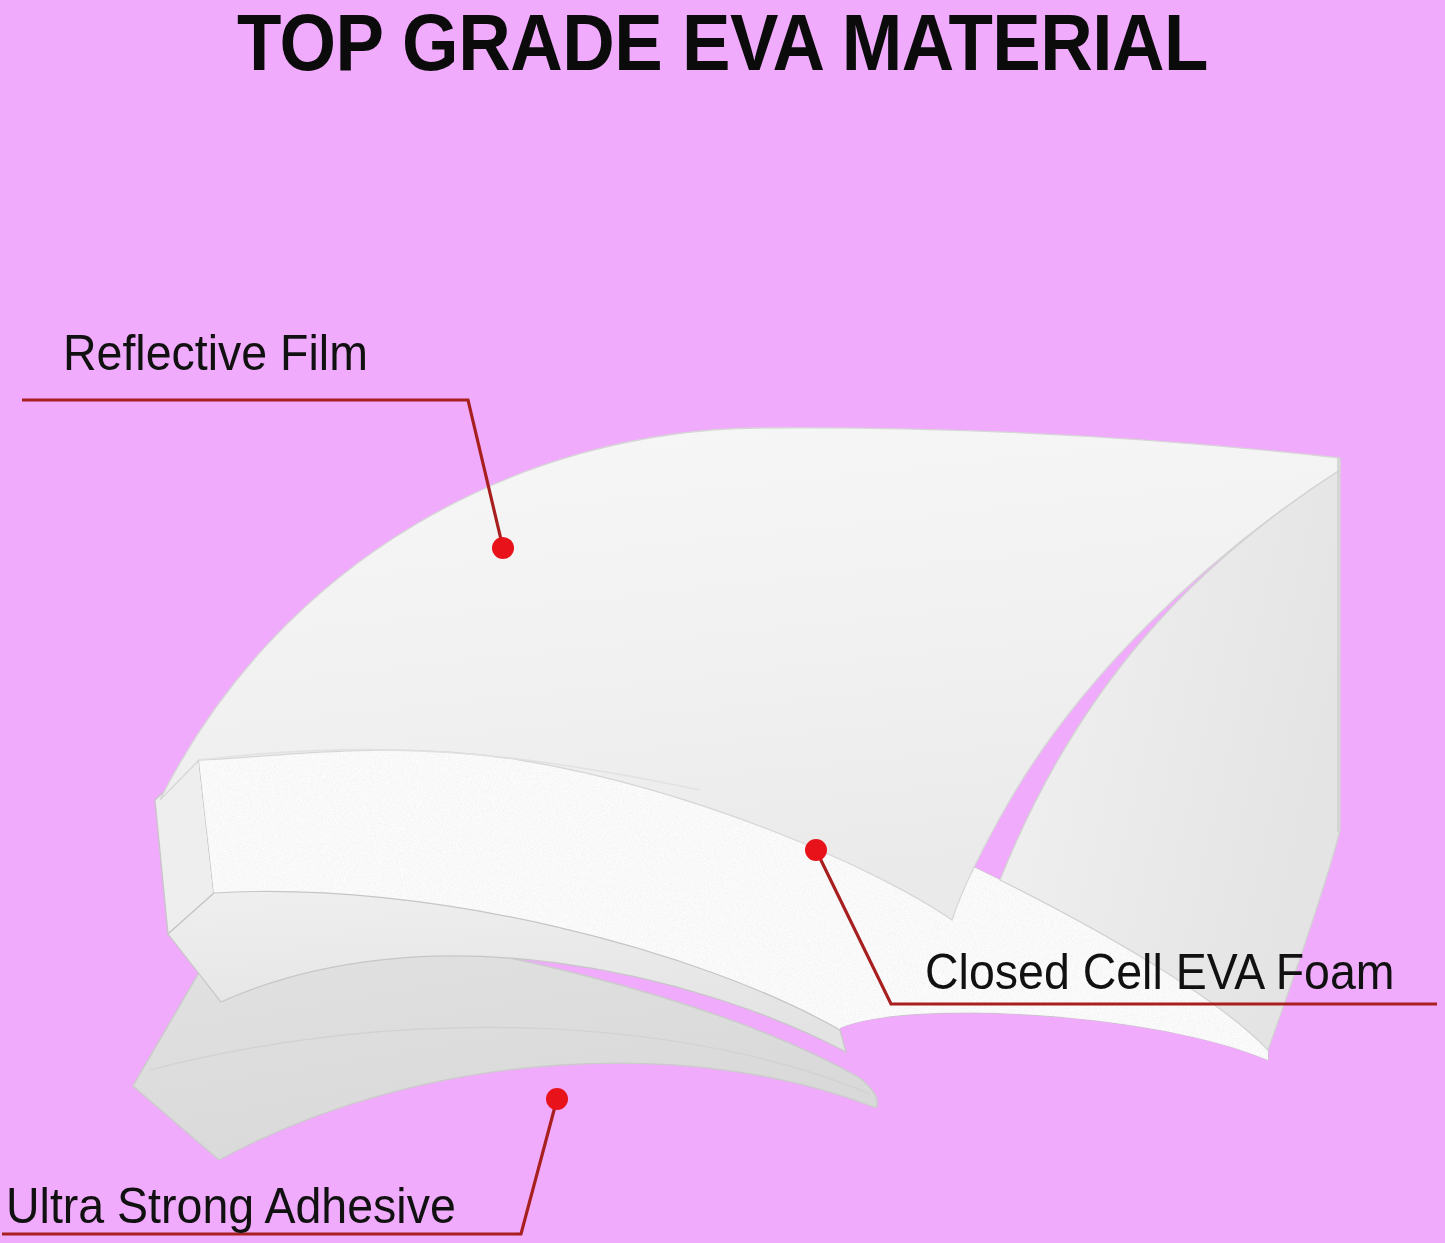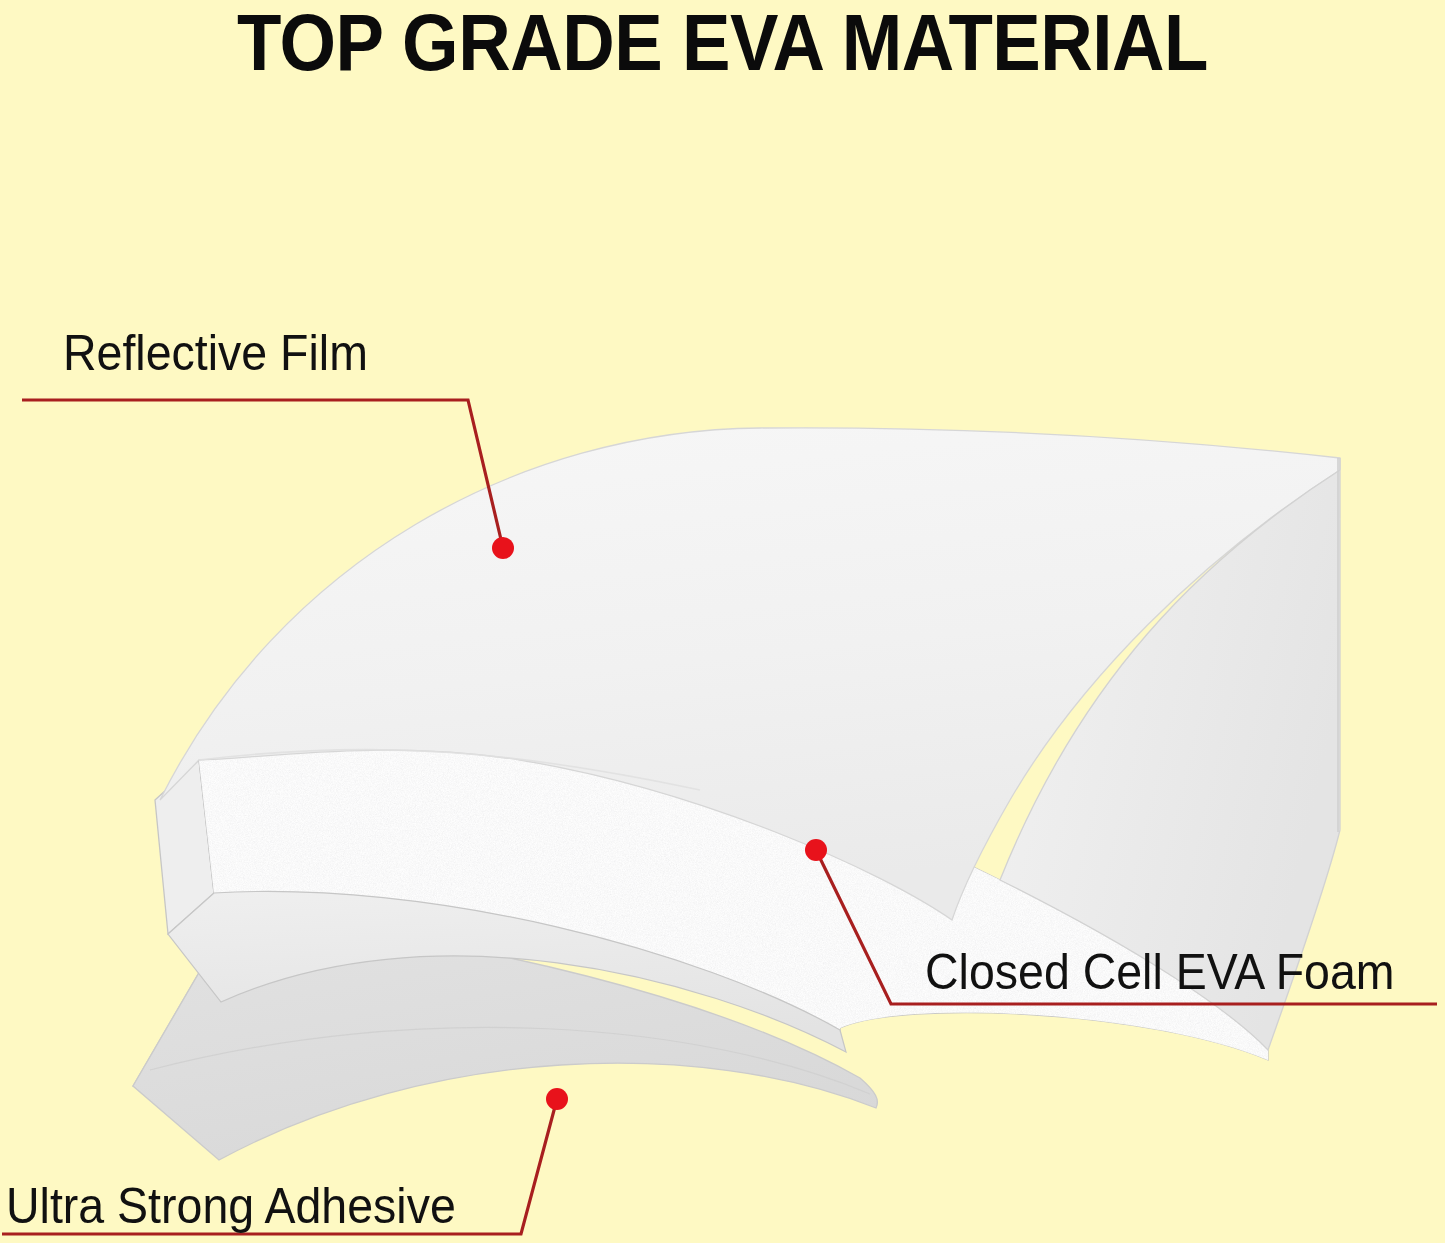--- a/index.html
+++ b/index.html
@@ -7,21 +7,21 @@
     padding: 0;
     background: #ffffff;
   }
   body {
     font-family: "Liberation Sans", sans-serif;
   }
   #stage {
     position: relative;
     width: 1445px;
     height: 1243px;
-    background: #fef9c3;
+    background: #f0abfc;
     overflow: hidden;
   }
   #artboard {
     position: absolute;
     inset: 0;
     width: 1445px;
     height: 1243px;
   }
   .headline {
     position: absolute;

